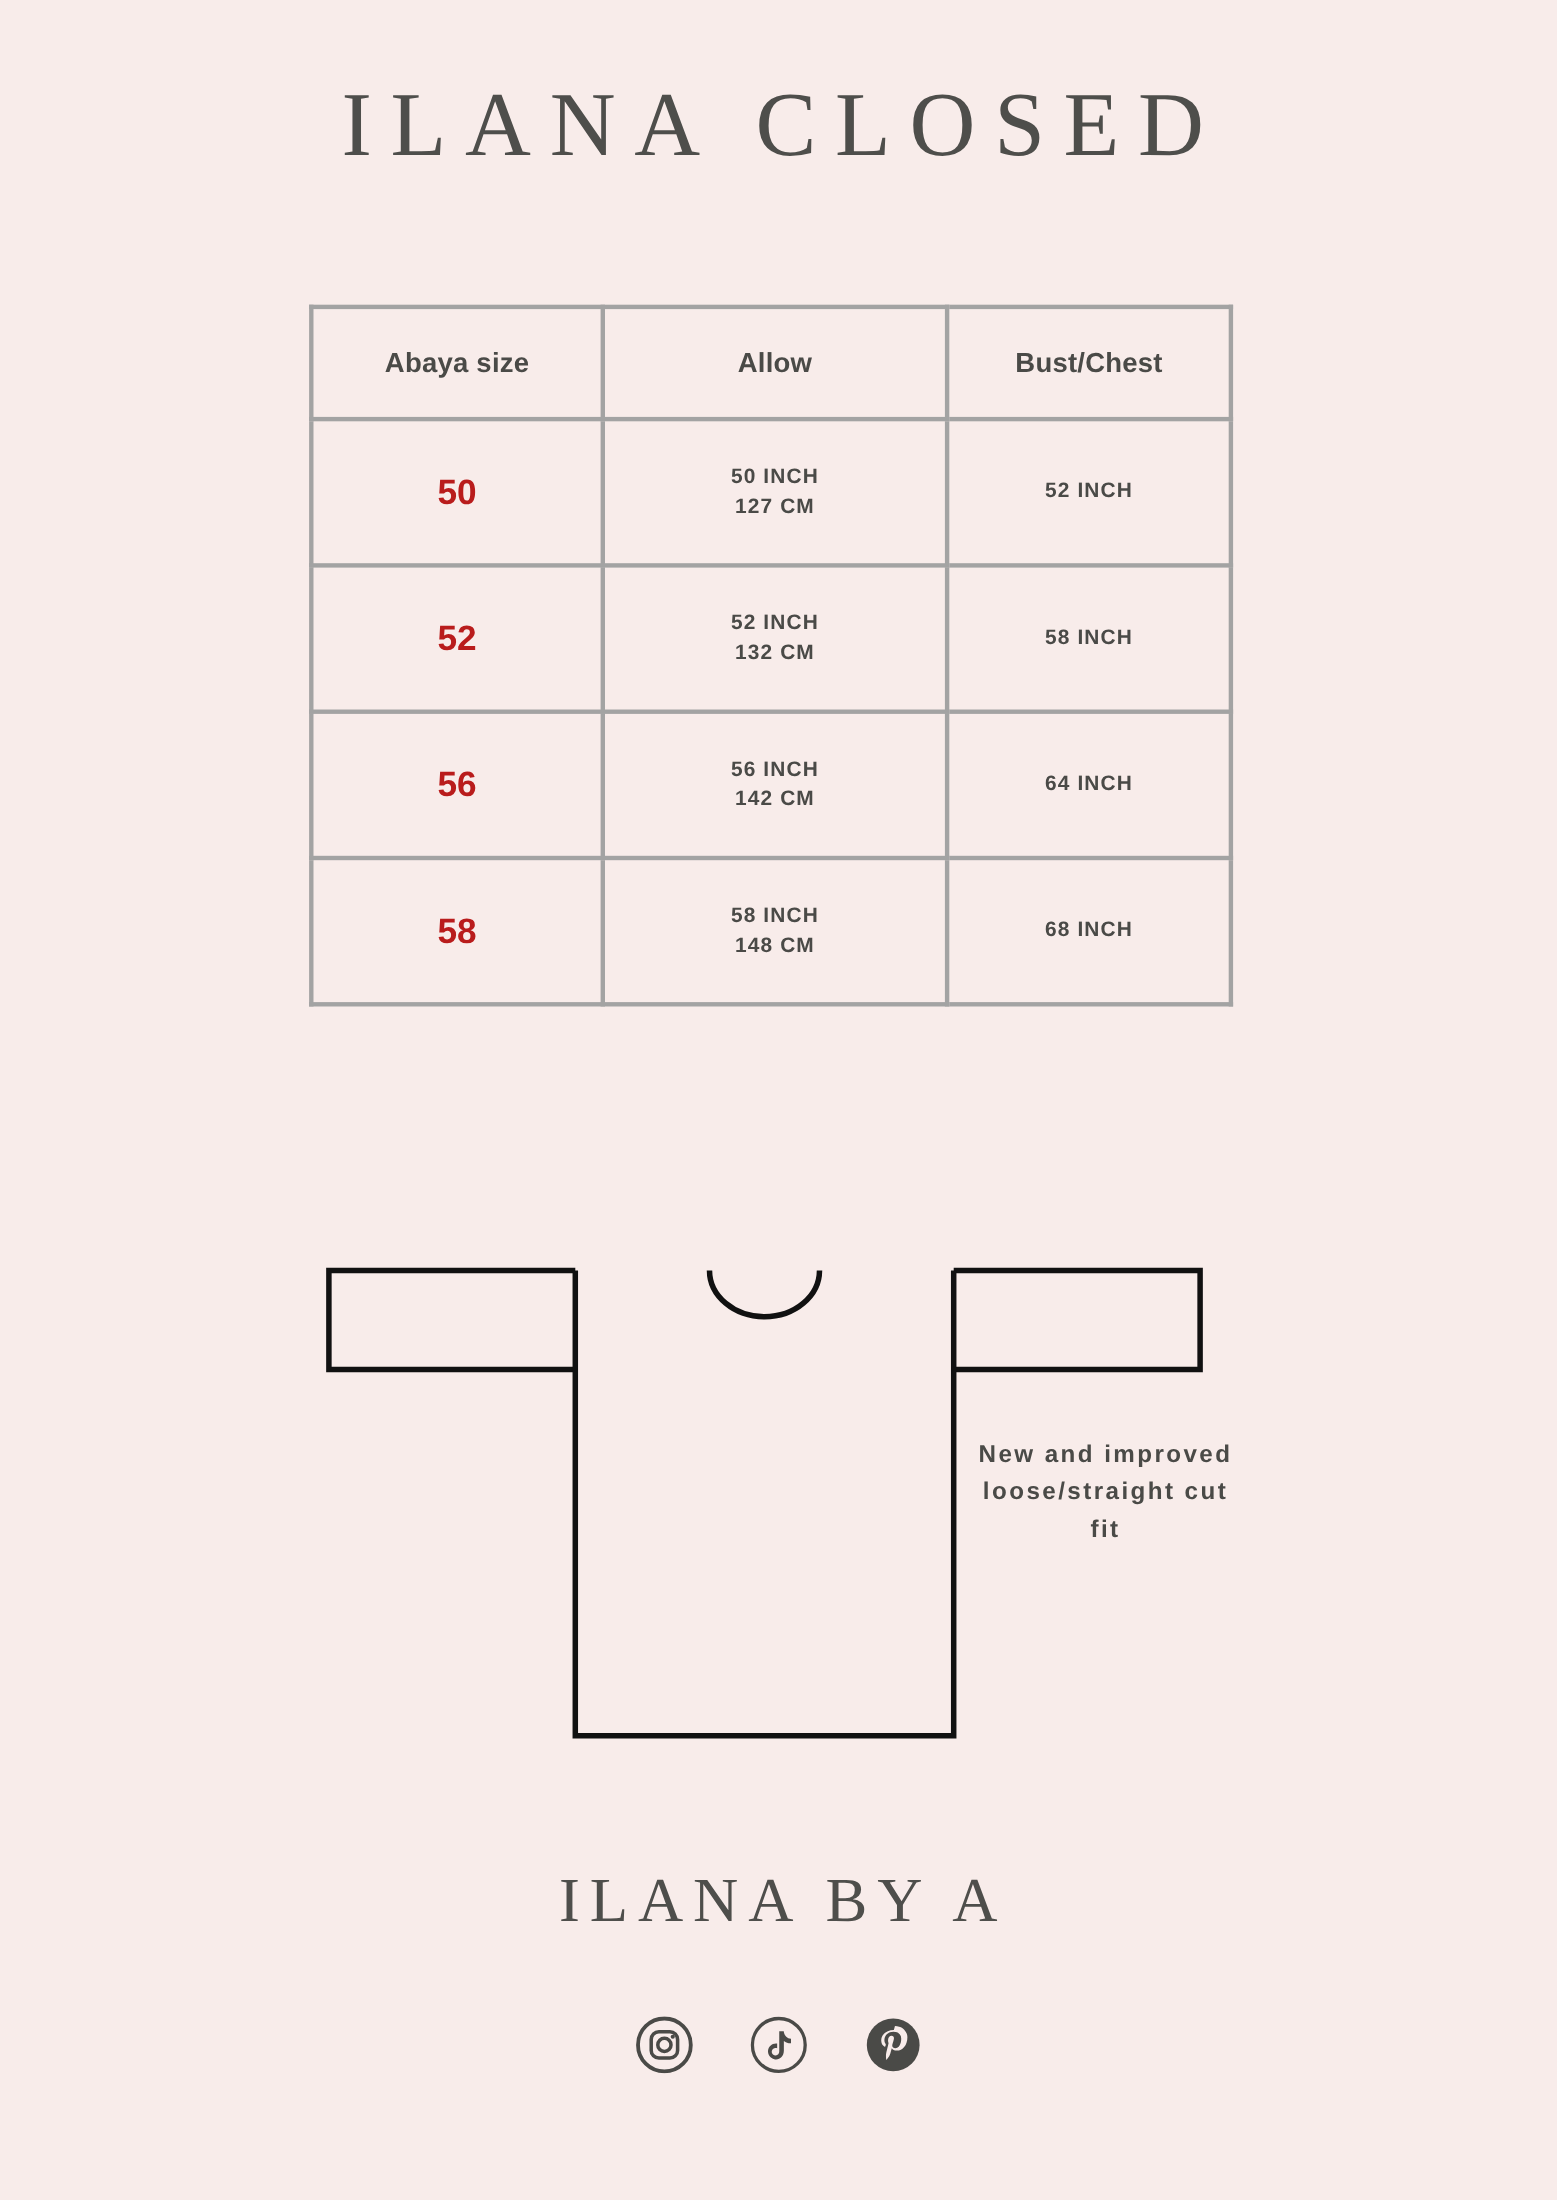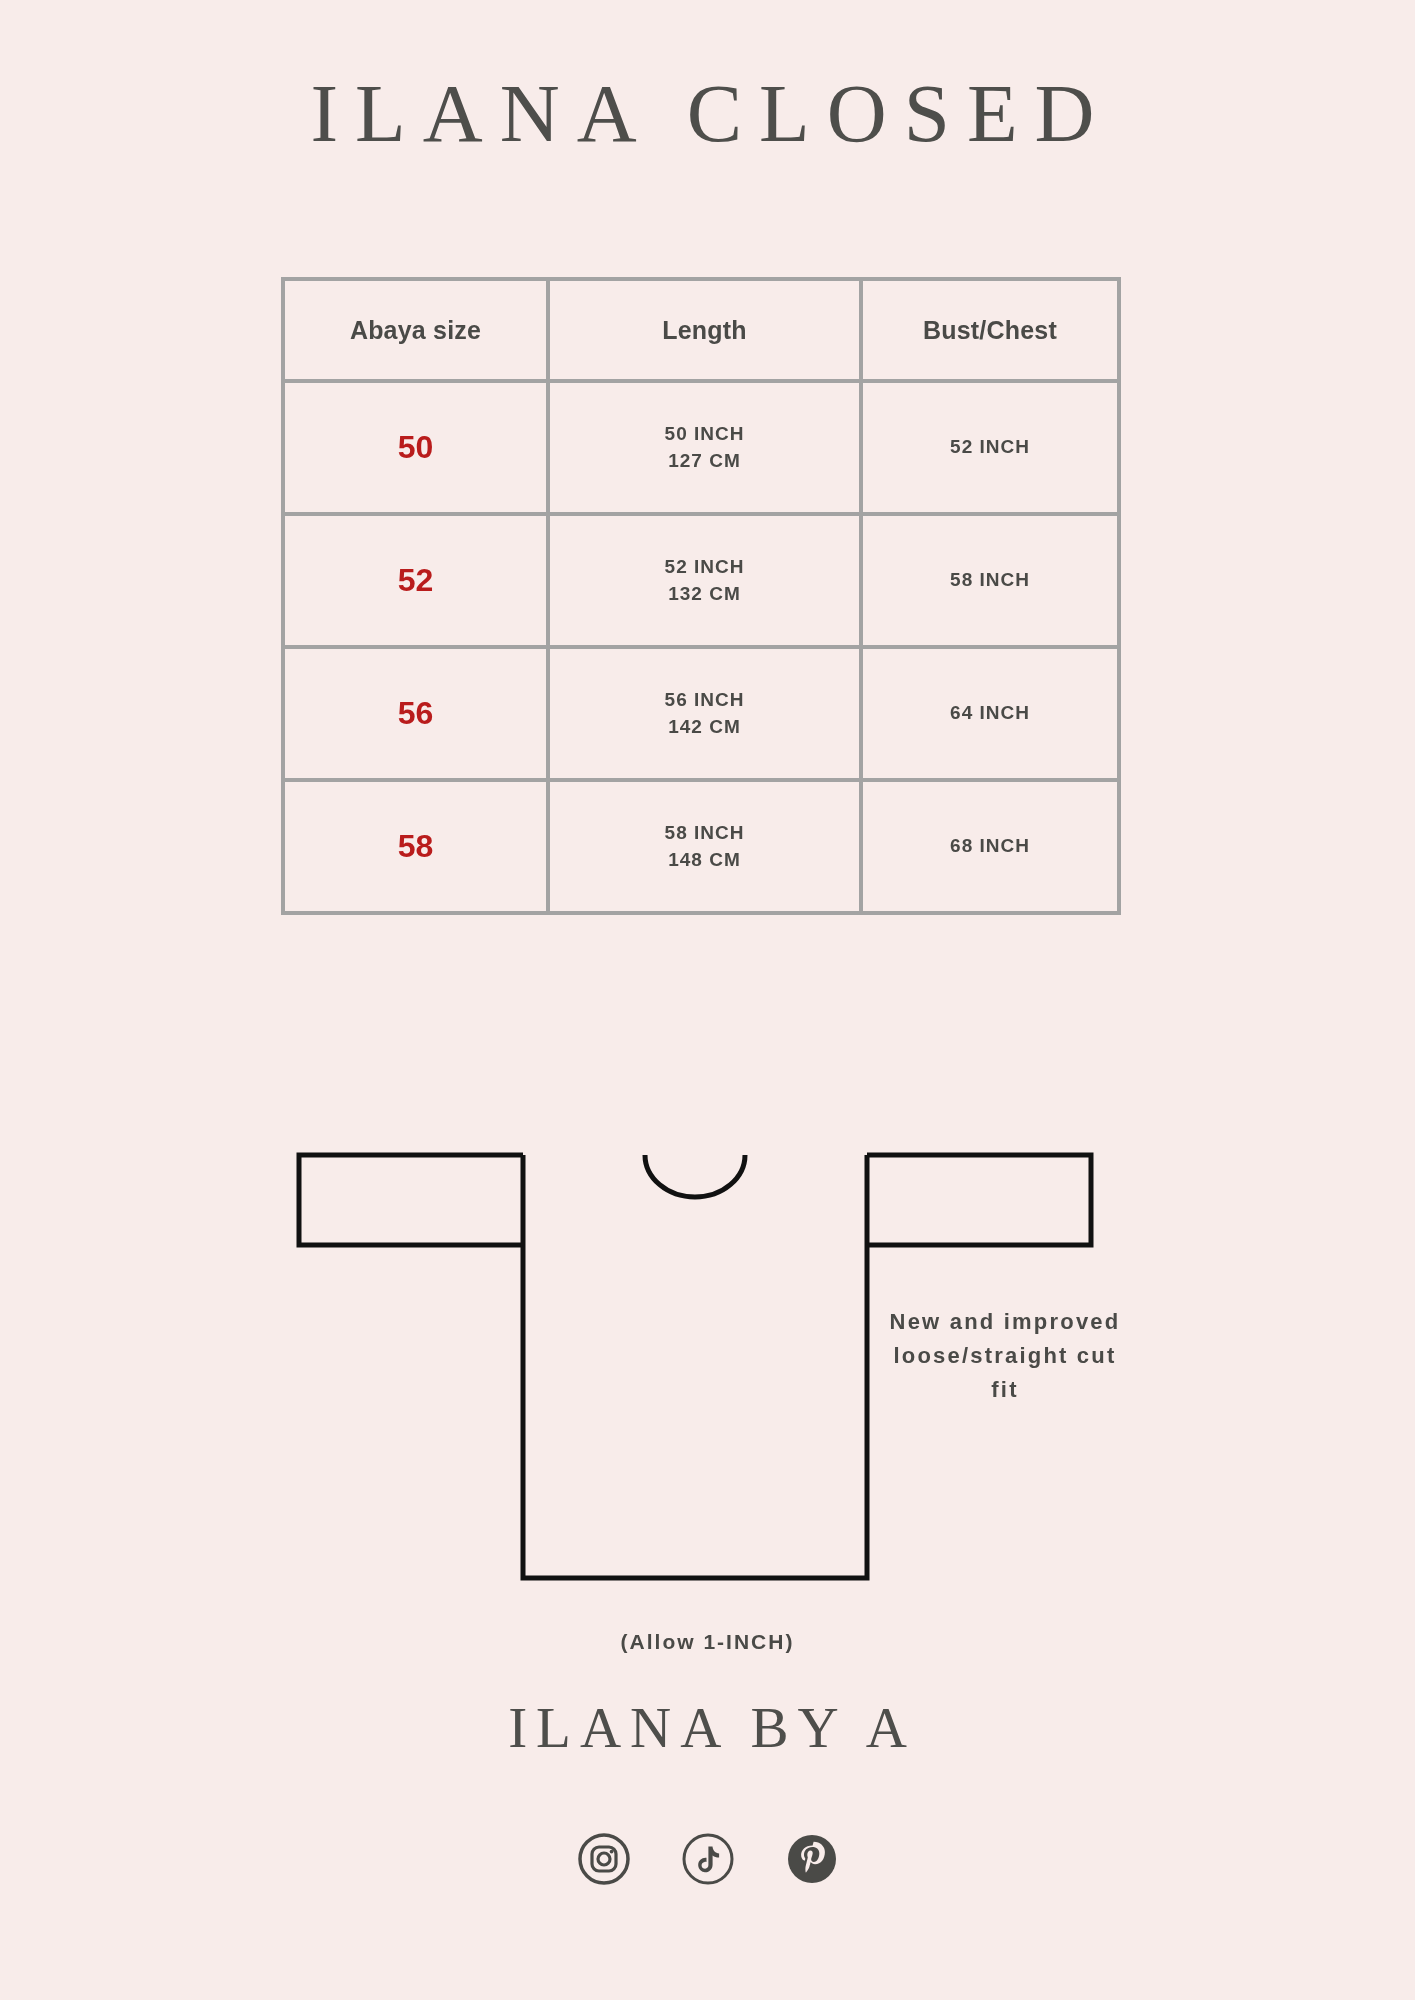--- a/index.html
+++ b/index.html
@@ -151,21 +151,21 @@
   <div class="table-wrap">
     <table class="size-table">
       <colgroup>
           <col class="c1">
           <col class="c2">
           <col class="c3">
         </colgroup>
       <thead>
         <tr>
           <th>Abaya size</th>
-          <th>Length</th>
+          <th>Allow</th>
           <th>Bust/Chest</th>
         </tr>
       </thead>
       <tbody>
         <tr>
           <td class="size-cell">50</td>
           <td class="len-cell">50 INCH<br>127 CM</td>
           <td class="bust-cell">52 INCH</td>
         </tr>
         <tr>
@@ -197,21 +197,20 @@
 
         <path d="M228 7 L228 430 L572 430 L572 7"></path>
 
         <path d="M350 7 a50 42 0 0 0 100 0"></path>
       </g>
     </svg>
   </div>
 
   <div class="note">New and improved loose/straight cut fit</div>
 
-  <div class="allow">(Allow 1-INCH)</div>
 
   <div class="brand">ILANA BY A</div>
 
   <div class="socials">
     <span class="ico">
       <svg class="ico" viewBox="0 0 52 52">
         <circle cx="26" cy="26" r="24" fill="none" stroke="#4a4a47" stroke-width="3.5"></circle>
         <rect x="14" y="14" width="24" height="24" rx="7" fill="none" stroke="#4a4a47" stroke-width="3.2"></rect>
         <circle cx="26" cy="26" r="6" fill="none" stroke="#4a4a47" stroke-width="3.2"></circle>
         <circle cx="33.6" cy="18.6" r="1.9" fill="#4a4a47"></circle>

